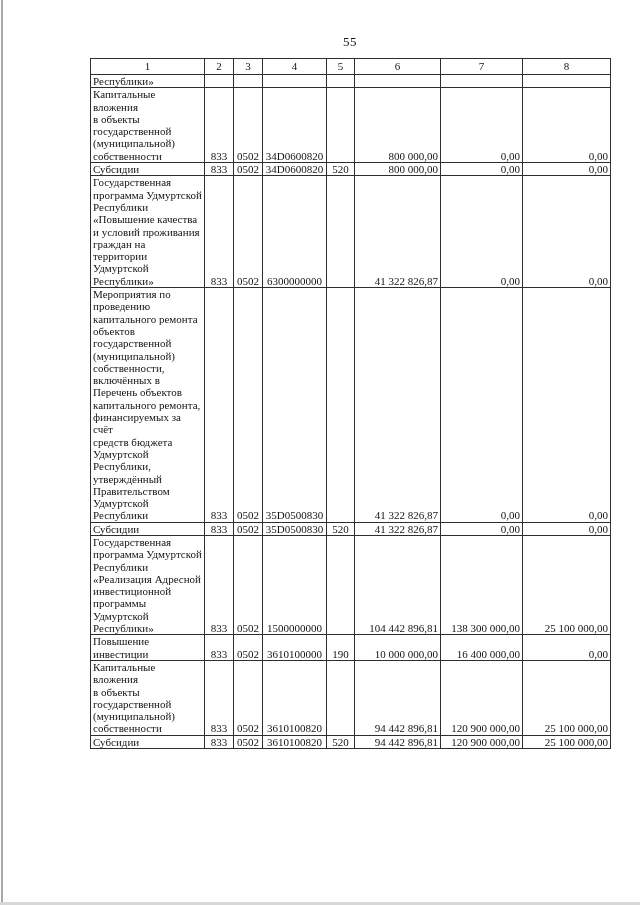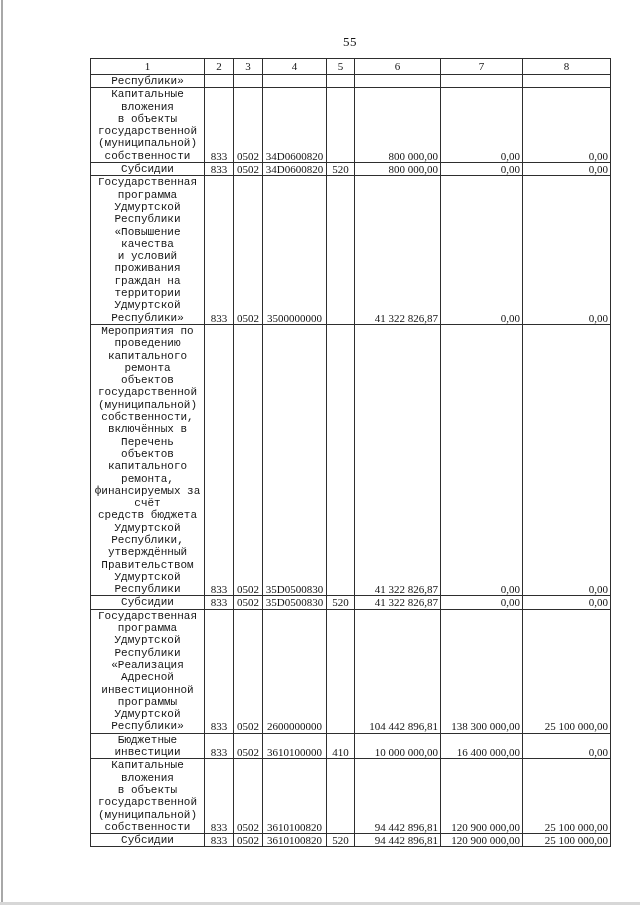--- a/index.html
+++ b/index.html
@@ -57,25 +57,24 @@
     overflow: hidden;
     font-weight: normal;
   }
   table.budget th {
     text-align: center;
     vertical-align: middle;
     height: 15px;
     font-size: 11px;
   }
   td.c-name {
-    text-align: center;
+    text-align: left;
     white-space: pre-line;
     padding-left: 3px;
     padding-right: 1px;
-    font-family: Liberation Mono, monospace;
   }
   td.c-code {
     text-align: center;
   }
   td.c-amt {
     text-align: right;
     padding-right: 2px;
     font-family: Liberation Serif, serif;
   }
 </style>
@@ -151,21 +150,21 @@
       <td class="c-name">Государственная
 программа Удмуртской
 Республики
 «Повышение качества
 и условий проживания
 граждан на территории
 Удмуртской
 Республики»</td>
       <td class="c-code">833</td>
       <td class="c-code">0502</td>
-      <td class="c-code">3500000000</td>
+      <td class="c-code">6300000000</td>
       <td class="c-code"></td>
       <td class="c-amt">41 322 826,87</td>
       <td class="c-amt">0,00</td>
       <td class="c-amt">0,00</td>
     </tr>
 
 
     <tr>
       <td class="c-name">Мероприятия по
 проведению
@@ -209,35 +208,35 @@
       <td class="c-name">Государственная
 программа Удмуртской
 Республики
 «Реализация Адресной
 инвестиционной
 программы
 Удмуртской
 Республики»</td>
       <td class="c-code">833</td>
       <td class="c-code">0502</td>
-      <td class="c-code">2600000000</td>
+      <td class="c-code">1500000000</td>
       <td class="c-code"></td>
       <td class="c-amt">104 442 896,81</td>
       <td class="c-amt">138 300 000,00</td>
       <td class="c-amt">25 100 000,00</td>
     </tr>
 
 
     <tr>
-      <td class="c-name">Бюджетные
+      <td class="c-name">Повышение
 инвестиции</td>
       <td class="c-code">833</td>
       <td class="c-code">0502</td>
       <td class="c-code">3610100000</td>
-      <td class="c-code">410</td>
+      <td class="c-code">190</td>
       <td class="c-amt">10 000 000,00</td>
       <td class="c-amt">16 400 000,00</td>
       <td class="c-amt">0,00</td>
     </tr>
 
     <tr>
       <td class="c-name">Капитальные вложения
 в объекты
 государственной
 (муниципальной)

